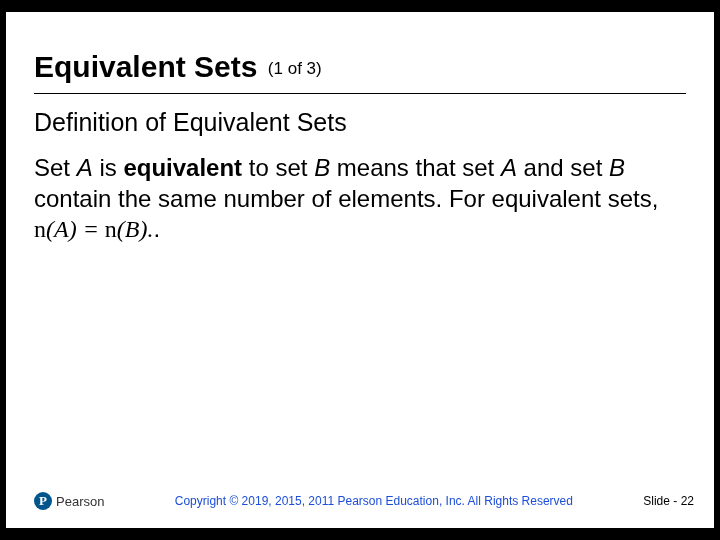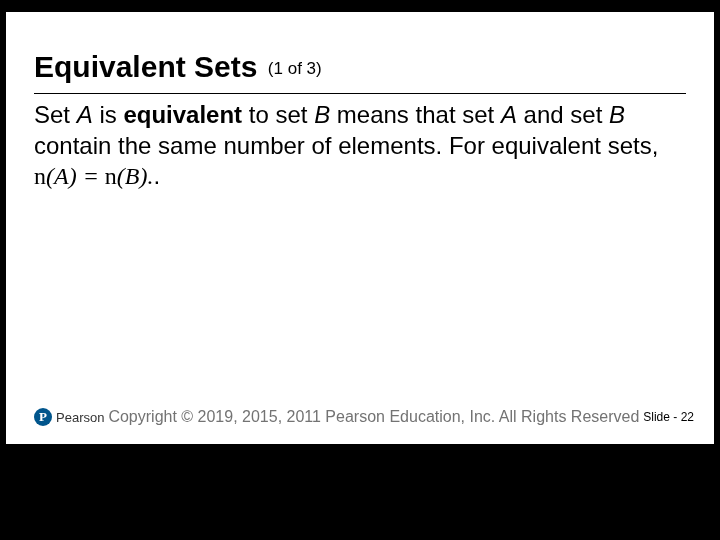--- a/index.html
+++ b/index.html
@@ -8,21 +8,21 @@
     height: 540px;
     background: #000;
     font-family: Arial, Helvetica, sans-serif;
     overflow: hidden;
   }
   .slide {
     position: absolute;
     top: 12px;
     left: 6px;
     width: 708px;
-    height: 432px;
+    height: 516px;
     background: #fff;
   }
   .header {
     padding: 38px 28px 6px 28px;
   }
   .title-main {
     font-size: 30px;
     font-weight: bold;
     color: #000;
     display: inline;
@@ -84,40 +84,41 @@
     justify-content: center;
     font-family: Georgia, serif;
   }
   .logo-text {
     font-size: 13px;
     color: #333;
   }
   .copyright {
     flex: 1;
     text-align: center;
-    font-size: 16px;
-    color: #737373;
+    font-size: 12px;
+    color: #1d4ed8;
   }
   .slidenum {
     font-size: 12px;
     color: #000;
     white-space: nowrap;
   }
 </style>
 </head>
 <body>
 
 <div class="slide">
 
   <div class="header">
     <span class="title-main">Equivalent Sets</span>
     <span class="title-part">(1 of 3)</span>
   </div>
   <hr class="rule">
 
+  <div class="subhead">Definition of Equivalent Sets</div>
 
   <div class="body">
     <span>Set </span><span class="italic">A</span><span> is </span><span class="bold">equivalent</span><span> to set </span><span class="italic">B</span><span> means that set </span><span class="italic">A</span><span> and set </span><span class="italic">B</span><span> contain the same number of elements. For equivalent sets, </span><span class="eq"><span class="up">n</span>(A)&nbsp;=&nbsp;<span class="up">n</span>(B).</span><span>.</span>
   </div>
 
   <div class="footer">
     <div class="logo">
       <div class="logo-mark">P</div>
       <div class="logo-text">Pearson</div>
     </div>

